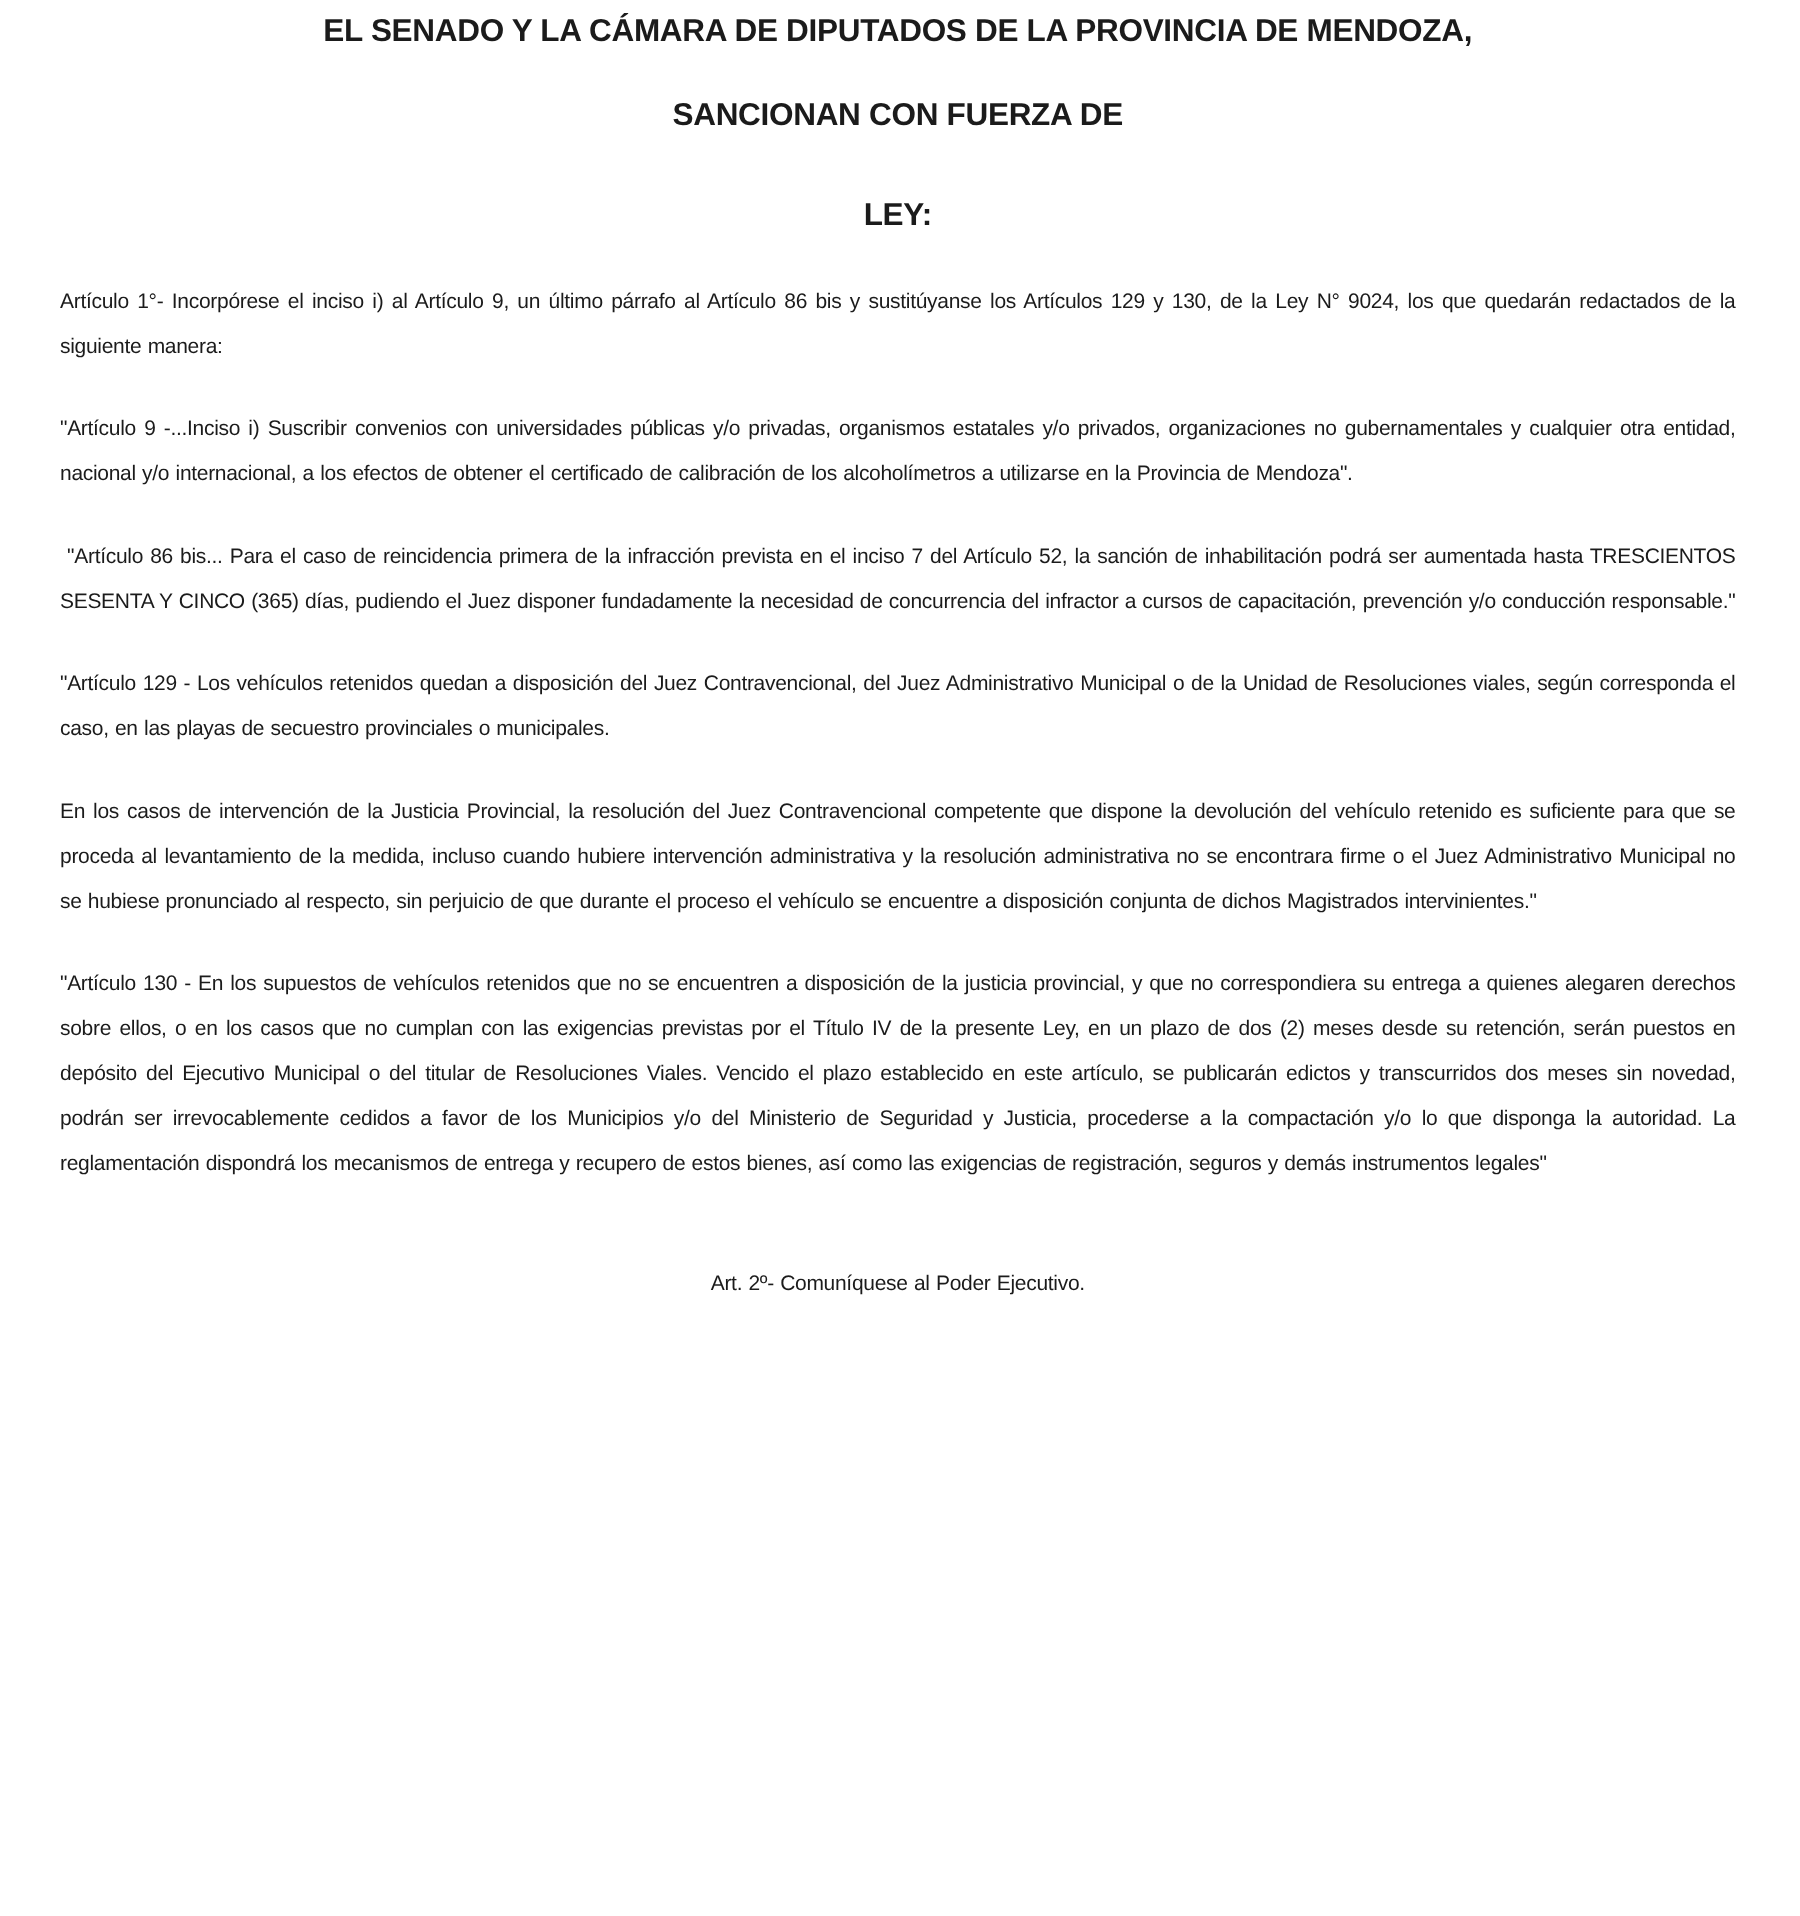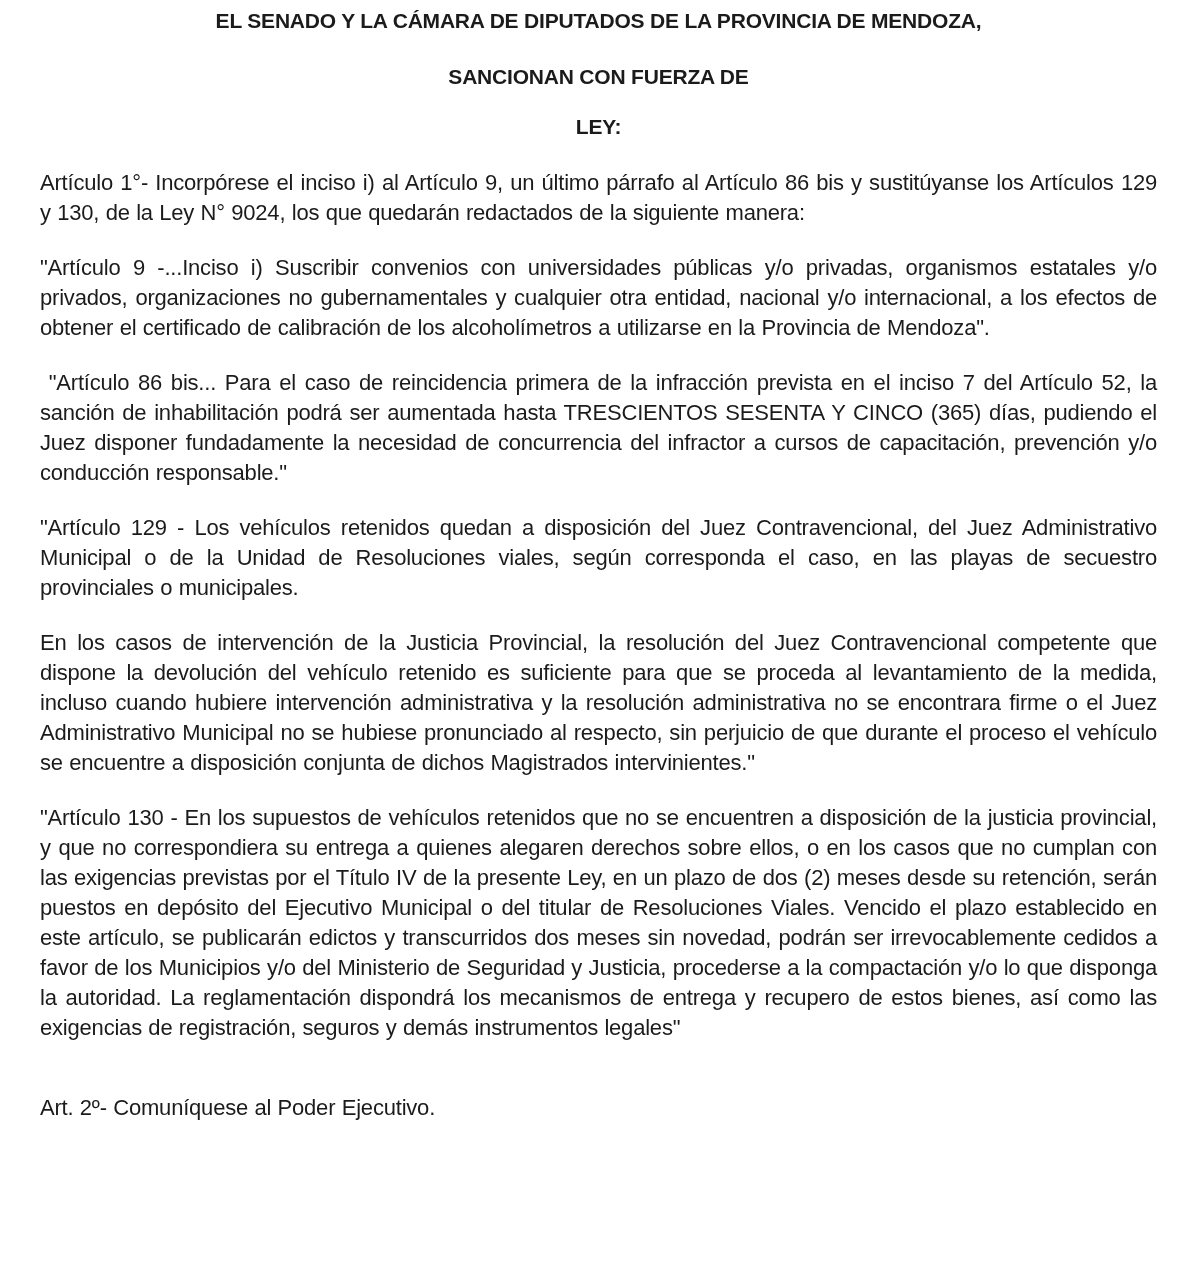--- a/index.html
+++ b/index.html
@@ -20,33 +20,33 @@
     background: #ffffff;
   }
   .heading {
     text-align: center;
     font-weight: 700;
     font-size: 21px;
     letter-spacing: -0.2px;
     line-height: 26px;
     margin: 0 0 30px 0;
   }
-  .heading.h2 { margin-bottom: 24px; }
+  .heading.h2 { margin-bottom: 41px; }
   .heading.h3 { margin-bottom: 28px; text-align: center; }
   .para {
-    font-size: 22px;
+    font-size: 14px;
     letter-spacing: -0.2px;
     line-height: 30px;
     text-align: justify;
     margin: 0 0 25px 0;
     word-spacing: 0.5px;
   }
   .para.art2 {
     margin-top: 50px;
-    text-align: left;
+    text-align: center;
   }
   .para.closing {
     margin-bottom: 0;
     text-align: justify;
     text-align-last: right;
   }
   .closing .bold-part { font-weight: 700; }
 </style>
 </head>
 <body>

